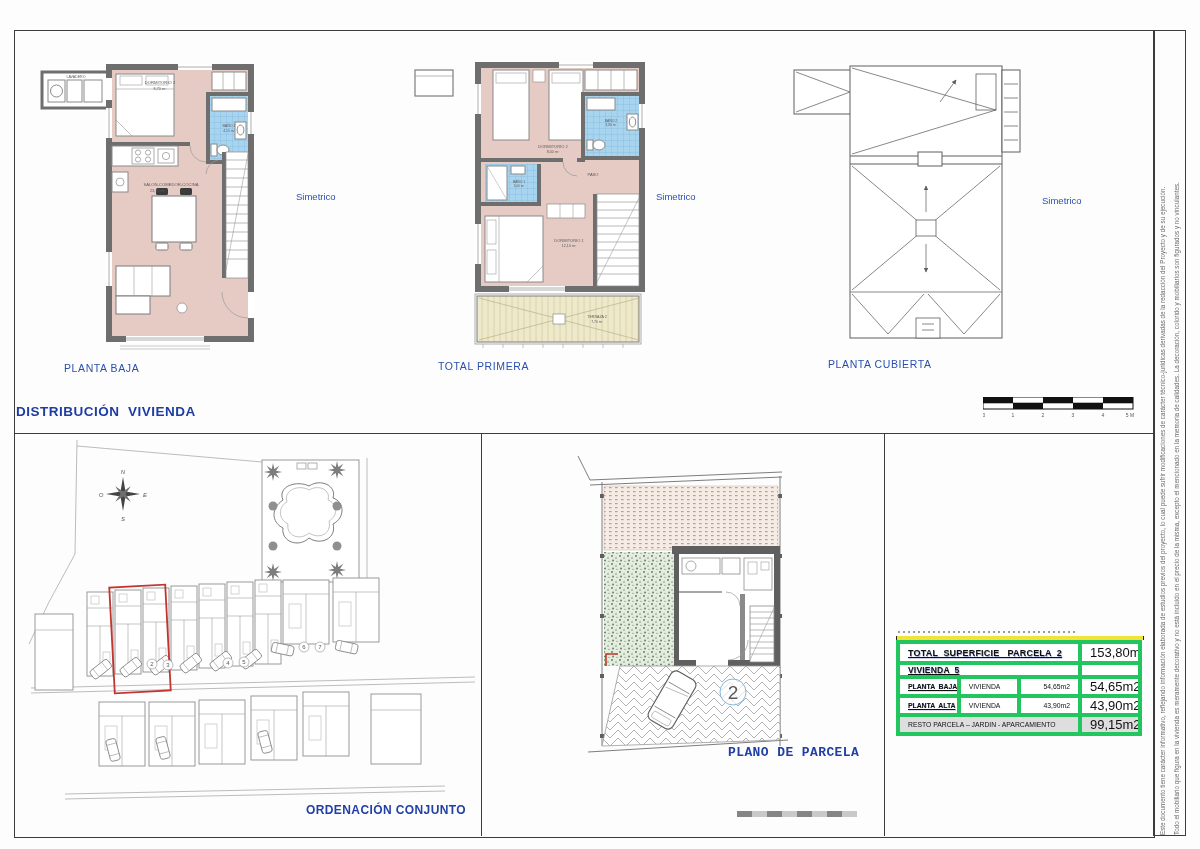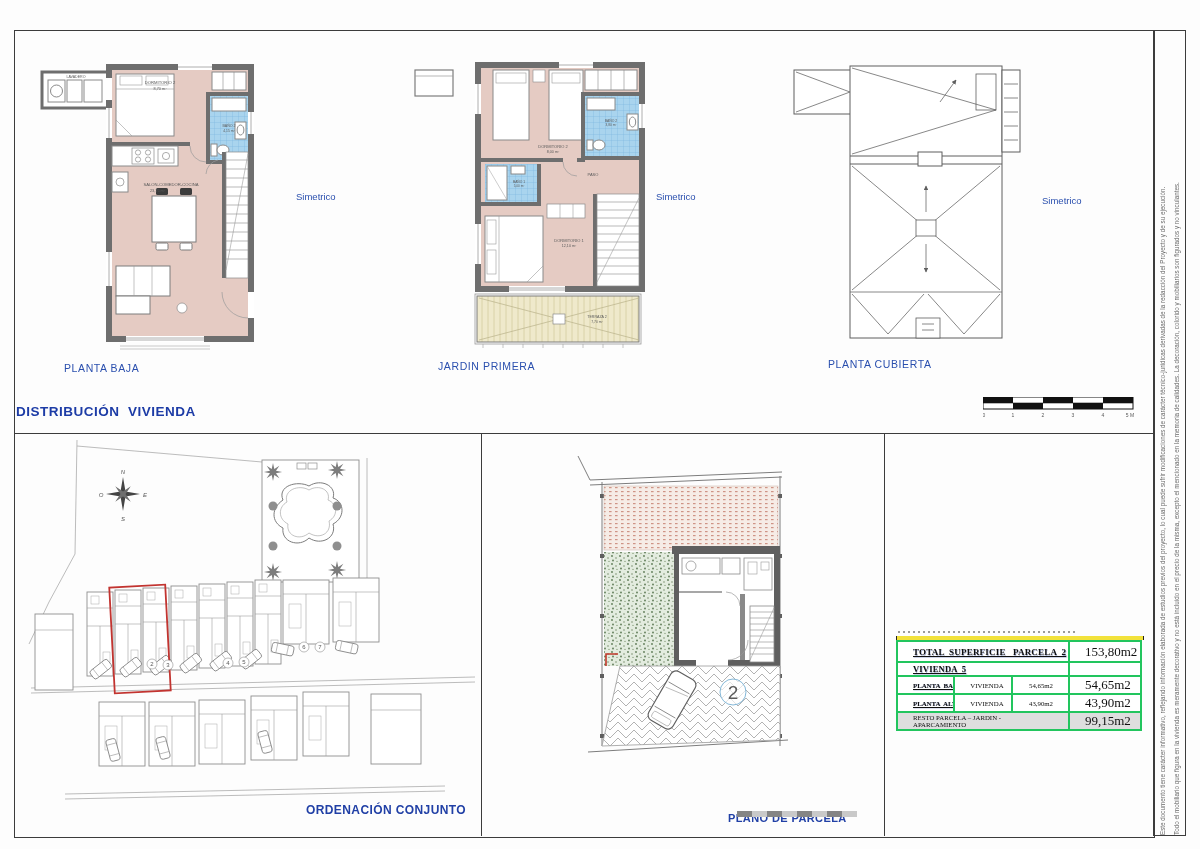--- a/index.html
+++ b/index.html
@@ -13,21 +13,21 @@
   .sim{font-size:9.5px;color:#2a4fae;}
   .title{font-size:13.5px;color:#1d3ca6;font-weight:bold;letter-spacing:0.5px;}
   .seclabel{font-size:12px;color:#2140a6;font-weight:bold;letter-spacing:0.4px;}
   svg{position:absolute;}
   svg text{font-family:"Liberation Sans",sans-serif;fill:#5a5a5a;}
   
   .tablewrap{position:absolute;left:896px;top:629px;width:248px;}
   .fineprint{height:7px;width:180px;margin-left:2px;background:repeating-linear-gradient(90deg,#9a9a9a 0 2px,transparent 2px 5px);background-size:100% 2px;background-position:0 2px;background-repeat:no-repeat;}
   .ystrip{height:4px;width:246px;background:#f2e23a;border-left:1px solid #222;border-right:1px solid #222;}
   table.surf{border-collapse:collapse;width:246px;table-layout:fixed;background:#fff;}
-  table.surf td{border:2px solid #22c55e;padding:0 15px;color:#101010;overflow:hidden;font-family:Liberation Serif, serif;}
+  table.surf td{border:4px solid #22c55e;padding:0 8px;color:#101010;overflow:hidden;}
   table.surf{border:1.6px solid #111;}
   .c-a{width:66px;} .c-b{width:94px;} .c-c{width:40px;} .c-d{width:40px;}
   .lblbig{font-size:9px;font-weight:bold;text-decoration:underline;letter-spacing:0.2px;text-shadow:0.6px 0.6px 0 #a9b4d6;}
   .lblmed{font-size:8.5px;font-weight:bold;text-decoration:underline;letter-spacing:0.2px;text-shadow:0.6px 0.6px 0 #a9b4d6;}
   .lblsub{font-size:6.8px;font-weight:bold;text-decoration:underline;text-shadow:0.4px 0.4px 0 #a9b4d6;}
   .plain{font-size:6.8px;}
   .val{font-size:13px;text-align:right;margin-top:10px;}
   .valc{font-size:6.8px;text-align:right;}
   .vbot{vertical-align:bottom;}
   .gray{background:#dedede;}
@@ -328,21 +328,21 @@
         <line x1="134" y1="234" x2="98" y2="274"></line>
       <line x1="138" y1="234" x2="174" y2="274"></line>
         <line x1="210" y1="234" x2="174" y2="274"></line>
       <rect x="126" y="258" width="24" height="20" fill="#ffffff" stroke="#5f5f5f"></rect>
       <line x1="132" y1="264" x2="144" y2="264"></line>
         <line x1="132" y1="270" x2="144" y2="270"></line>
     </g>
   </svg>
 
   <div class="abs planlabel" style="left:64px;top:362px;">PLANTA BAJA</div>
-  <div class="abs planlabel" style="left:438px;top:360px;">JARDIN PRIMERA</div>
+  <div class="abs planlabel" style="left:438px;top:360px;">TOTAL PRIMERA</div>
   <div class="abs planlabel" style="left:828px;top:358px;">PLANTA CUBIERTA</div>
   <div class="abs sim" style="left:296px;top:191px;">Simetrico</div>
   <div class="abs sim" style="left:656px;top:191px;">Simetrico</div>
   <div class="abs sim" style="left:1042px;top:195px;">Simetrico</div>
   <div class="abs title pre" style="left:16px;top:404px;text-align:right;">DISTRIBUCIÓN  VIVIENDA</div>
 
   <svg style="left:983px;top:397px" width="156" height="25" viewBox="0 0 156 25">
     <rect x="0" y="0" width="150" height="12" fill="#ffffff" stroke="#111" stroke-width="1"></rect>
     <g fill="#111111">
       <rect x="0" y="0" width="30" height="6"></rect>
@@ -581,21 +581,21 @@
       <rect x="4" y="46" width="20" height="7" rx="2" fill="none" stroke="#9a9a9a" stroke-width="0.6"></rect>
     </g>
 
     <g>
       <circle cx="251" cy="258" r="13" fill="rgba(255,255,255,0.65)" stroke="#85b8d8" stroke-width="1"></circle>
       <text x="251" y="265" font-size="19" text-anchor="middle" fill="#1a1a1a" font-family="Liberation Serif, serif">2</text>
     </g>
   </svg>
 
   <div class="abs seclabel" style="left:306px;top:795px;margin-top:8px;">ORDENACIÓN CONJUNTO</div>
-  <div class="abs seclabel" style="left:728px;top:812px;font-size:11px;">PLANO DE PARCELA</div>
+  <div class="abs seclabel" style="left:728px;top:745px;font-size:13px;font-family:Liberation Mono, monospace;">PLANO DE PARCELA</div>
   <div class="minibar">
     <span class="mb-d"></span>
       <span class="mb-l"></span>
       <span class="mb-d"></span>
       <span class="mb-l"></span>
     <span class="mb-d"></span>
       <span class="mb-l"></span>
       <span class="mb-d"></span>
       <span class="mb-l"></span>
   </div>

